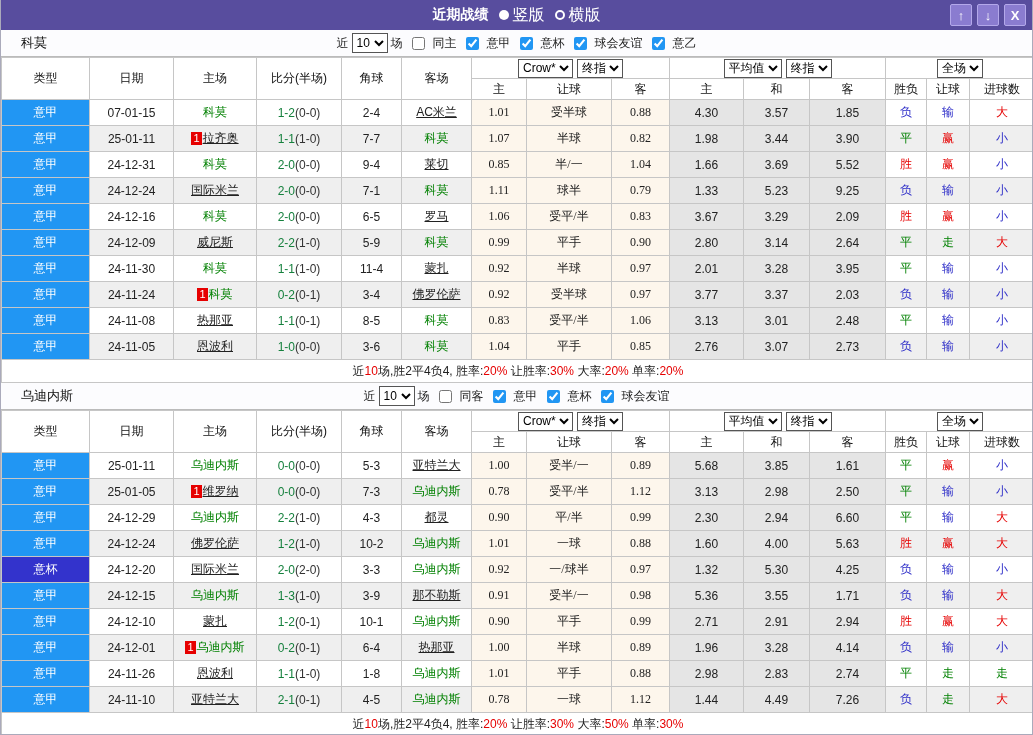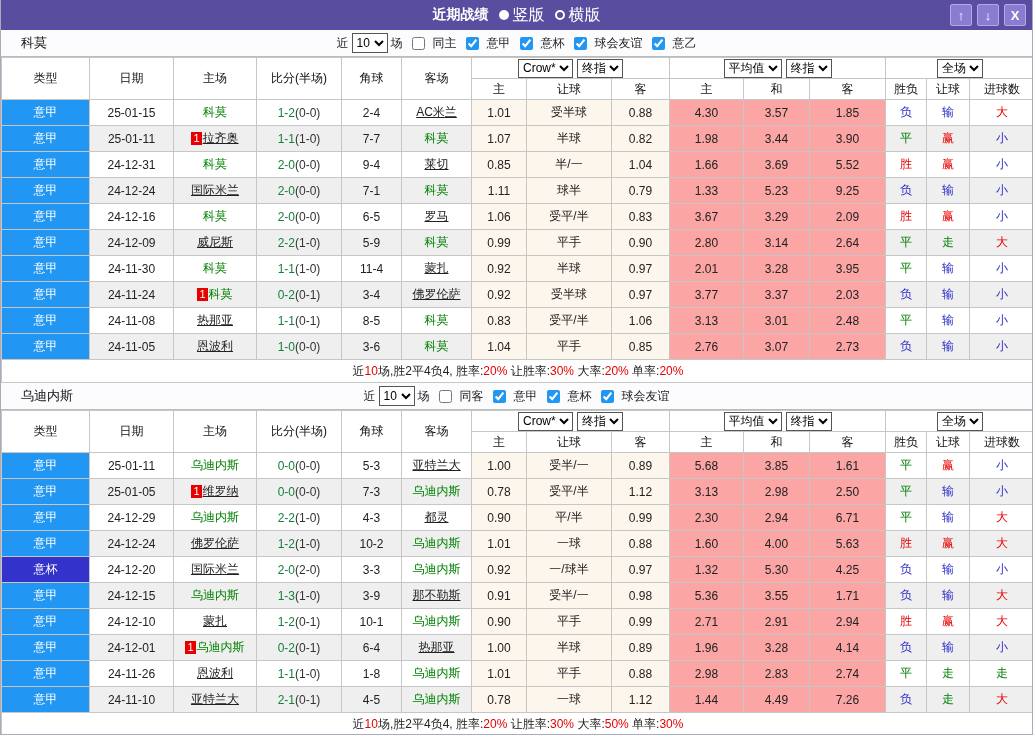--- a/index.html
+++ b/index.html
@@ -28,22 +28,22 @@
 
   
   table { border-collapse:collapse; table-layout:fixed; width:1033px; }
   td, th { border:1px solid #c6c6c6; font-weight:normal; text-align:center; overflow:hidden; white-space:nowrap; font-size:12px; }
   thead td, thead th { height:21px; background:#fff; color:#111; }
   thead .dd-cell select { height:19px; font-size:12px; border:1px solid #555; background:#fff; margin:0 2px; }
   tbody td { height:26px; }
   tbody tr.even td.plain { background:#efefef; }
   td.t-league { background:#2196f3; color:#fff; }
   td.t-cup    { background:#3333cc; color:#fff; }
-  td.od1 { background:#fdf6ec; }
-  td.od2 { background:#fca5a5; }
+  td.od1 { background:#fdf6ec;font-family:Liberation Serif, serif; }
+  td.od2 { background:#e5e5e5; }
   .team-green { color:#008000; }
   .team-black { color:#222;text-decoration:underline; }
   .badge1 { display:inline-block; background:#e60000; color:#fff; font-size:11px; line-height:13px; padding:0 2px; margin-right:1px; }
   .score-main { color:#15803d; }
   .score-half { color:#333; }
   .res-r { color:#e60000; }
   .res-g { color:#008000; }
   .res-b { color:#2d2dc8; }
   tfoot td { height:23px; color:#222; background:#fff; }
   tfoot .red { color:#e60000; }
@@ -136,21 +136,21 @@
               <th>和</th>
               <th>客</th>
               <th>胜负</th>
               <th>让球</th>
               <th>进球数</th>
             </tr>
           </thead>
           <tbody>
             <tr class="odd">
               <td class="t-league">意甲</td>
-              <td class="plain">25-01-15</td>
+              <td class="plain">07-01-15</td>
               <td class="plain"><span class="team-green">科莫</span></td>
               <td class="plain"><span class="score-main">1-2</span><span class="score-half">(0-0)</span></td>
               <td class="plain">2-4</td>
               <td class="plain"><span class="team-black">AC米兰</span></td>
               <td class="od1">1.01</td>
               <td class="od1">受半球</td>
               <td class="od1">0.88</td>
               <td class="od2">4.30</td>
               <td class="od2">3.57</td>
               <td class="od2">1.85</td>
@@ -418,21 +418,21 @@
               <td class="plain">24-12-29</td>
               <td class="plain"><span class="team-green">乌迪内斯</span></td>
               <td class="plain"><span class="score-main">2-2</span><span class="score-half">(1-0)</span></td>
               <td class="plain">4-3</td>
               <td class="plain"><span class="team-black">都灵</span></td>
               <td class="od1">0.90</td>
               <td class="od1">平/半</td>
               <td class="od1">0.99</td>
               <td class="od2">2.30</td>
               <td class="od2">2.94</td>
-              <td class="od2">6.71</td>
+              <td class="od2">6.60</td>
               <td class="plain res-g">平</td>
               <td class="plain res-b">输</td>
               <td class="plain res-r">大</td>
             </tr>
             <tr class="even">
               <td class="t-league">意甲</td>
               <td class="plain">24-12-24</td>
               <td class="plain"><span class="team-black">佛罗伦萨</span></td>
               <td class="plain"><span class="score-main">1-2</span><span class="score-half">(1-0)</span></td>
               <td class="plain">10-2</td>

